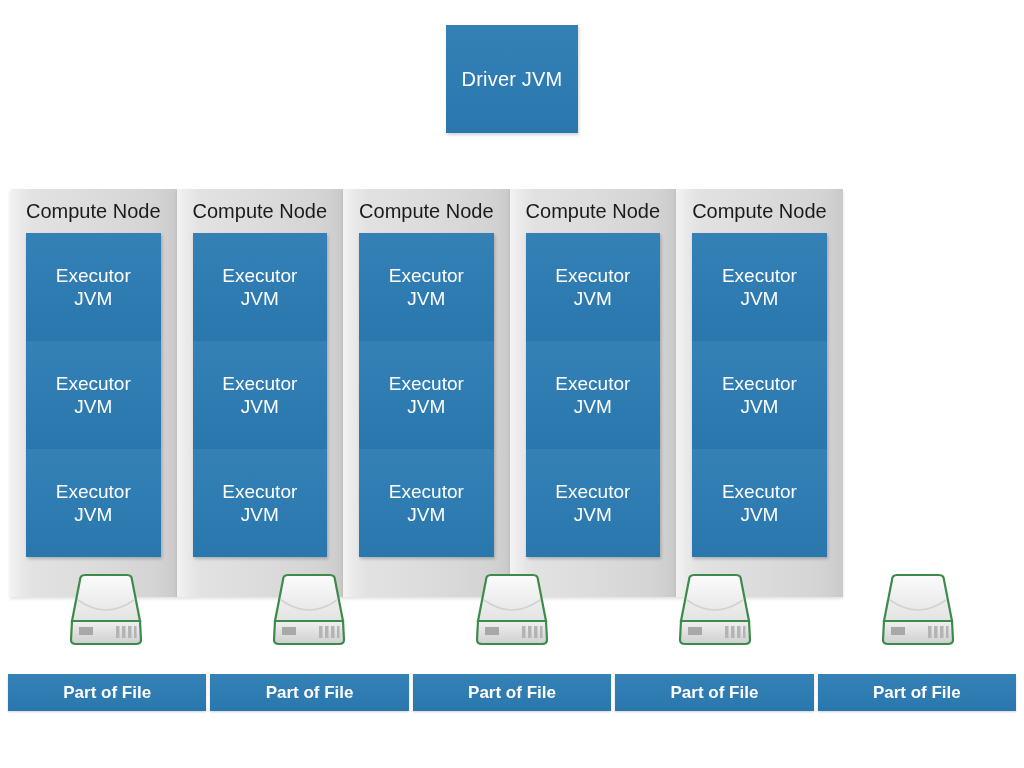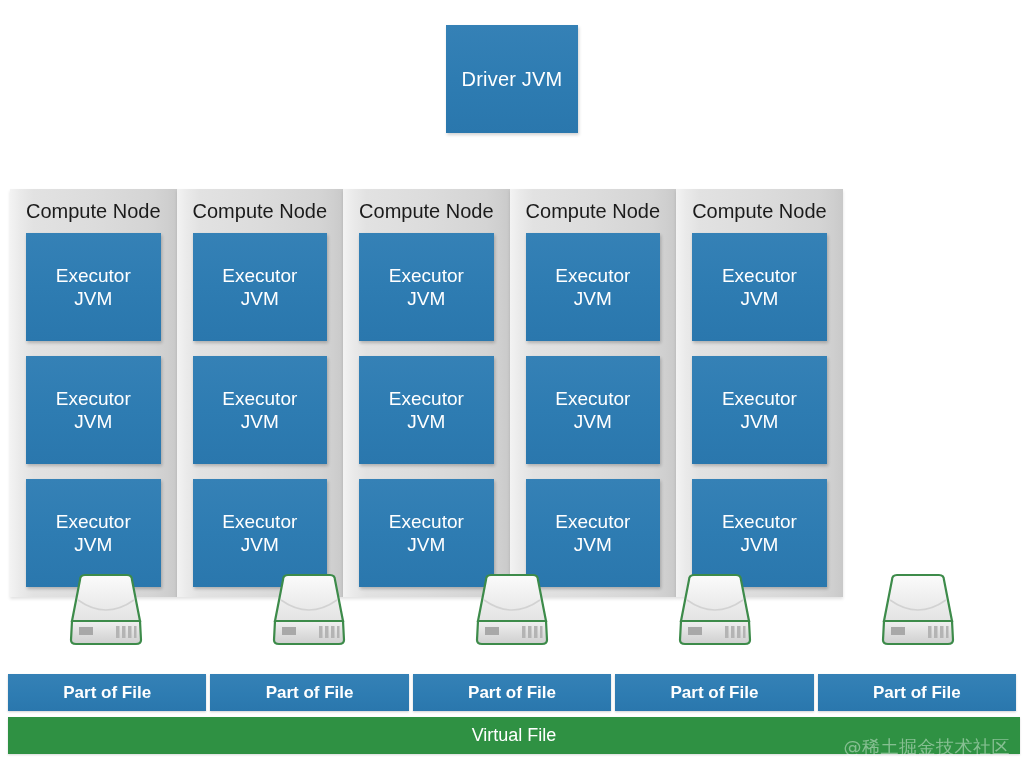--- a/index.html
+++ b/index.html
@@ -79,21 +79,20 @@
     line-height: 1.4;
     margin-bottom: 8px;
     white-space: nowrap;
   }
 
   .executors {
     flex: 1;
     width: 100%;
     display: flex;
     flex-direction: column;
-    justify-content: space-between;
   }
 
   .executor-box {
     width: 100%;
     height: 108px;
     background: linear-gradient(180deg, #3581b6 0%, #2e7cb2 50%, #2a77ad 100%);
     display: flex;
     align-items: center;
     justify-content: center;
     text-align: center;
@@ -413,19 +412,16 @@
       <span class="part-label">Part of File</span>
     </div>
     <div class="part-bar">
       <span class="part-label">Part of File</span>
     </div>
     <div class="part-bar">
       <span class="part-label">Part of File</span>
     </div>
   </div>
 
-  <div class="virtual-bar">
-    <span class="virtual-label">Virtual File</span>
-  </div>
 
   <div class="watermark">@稀土掘金技术社区</div>
 
 </div>
 
 </body></html>

